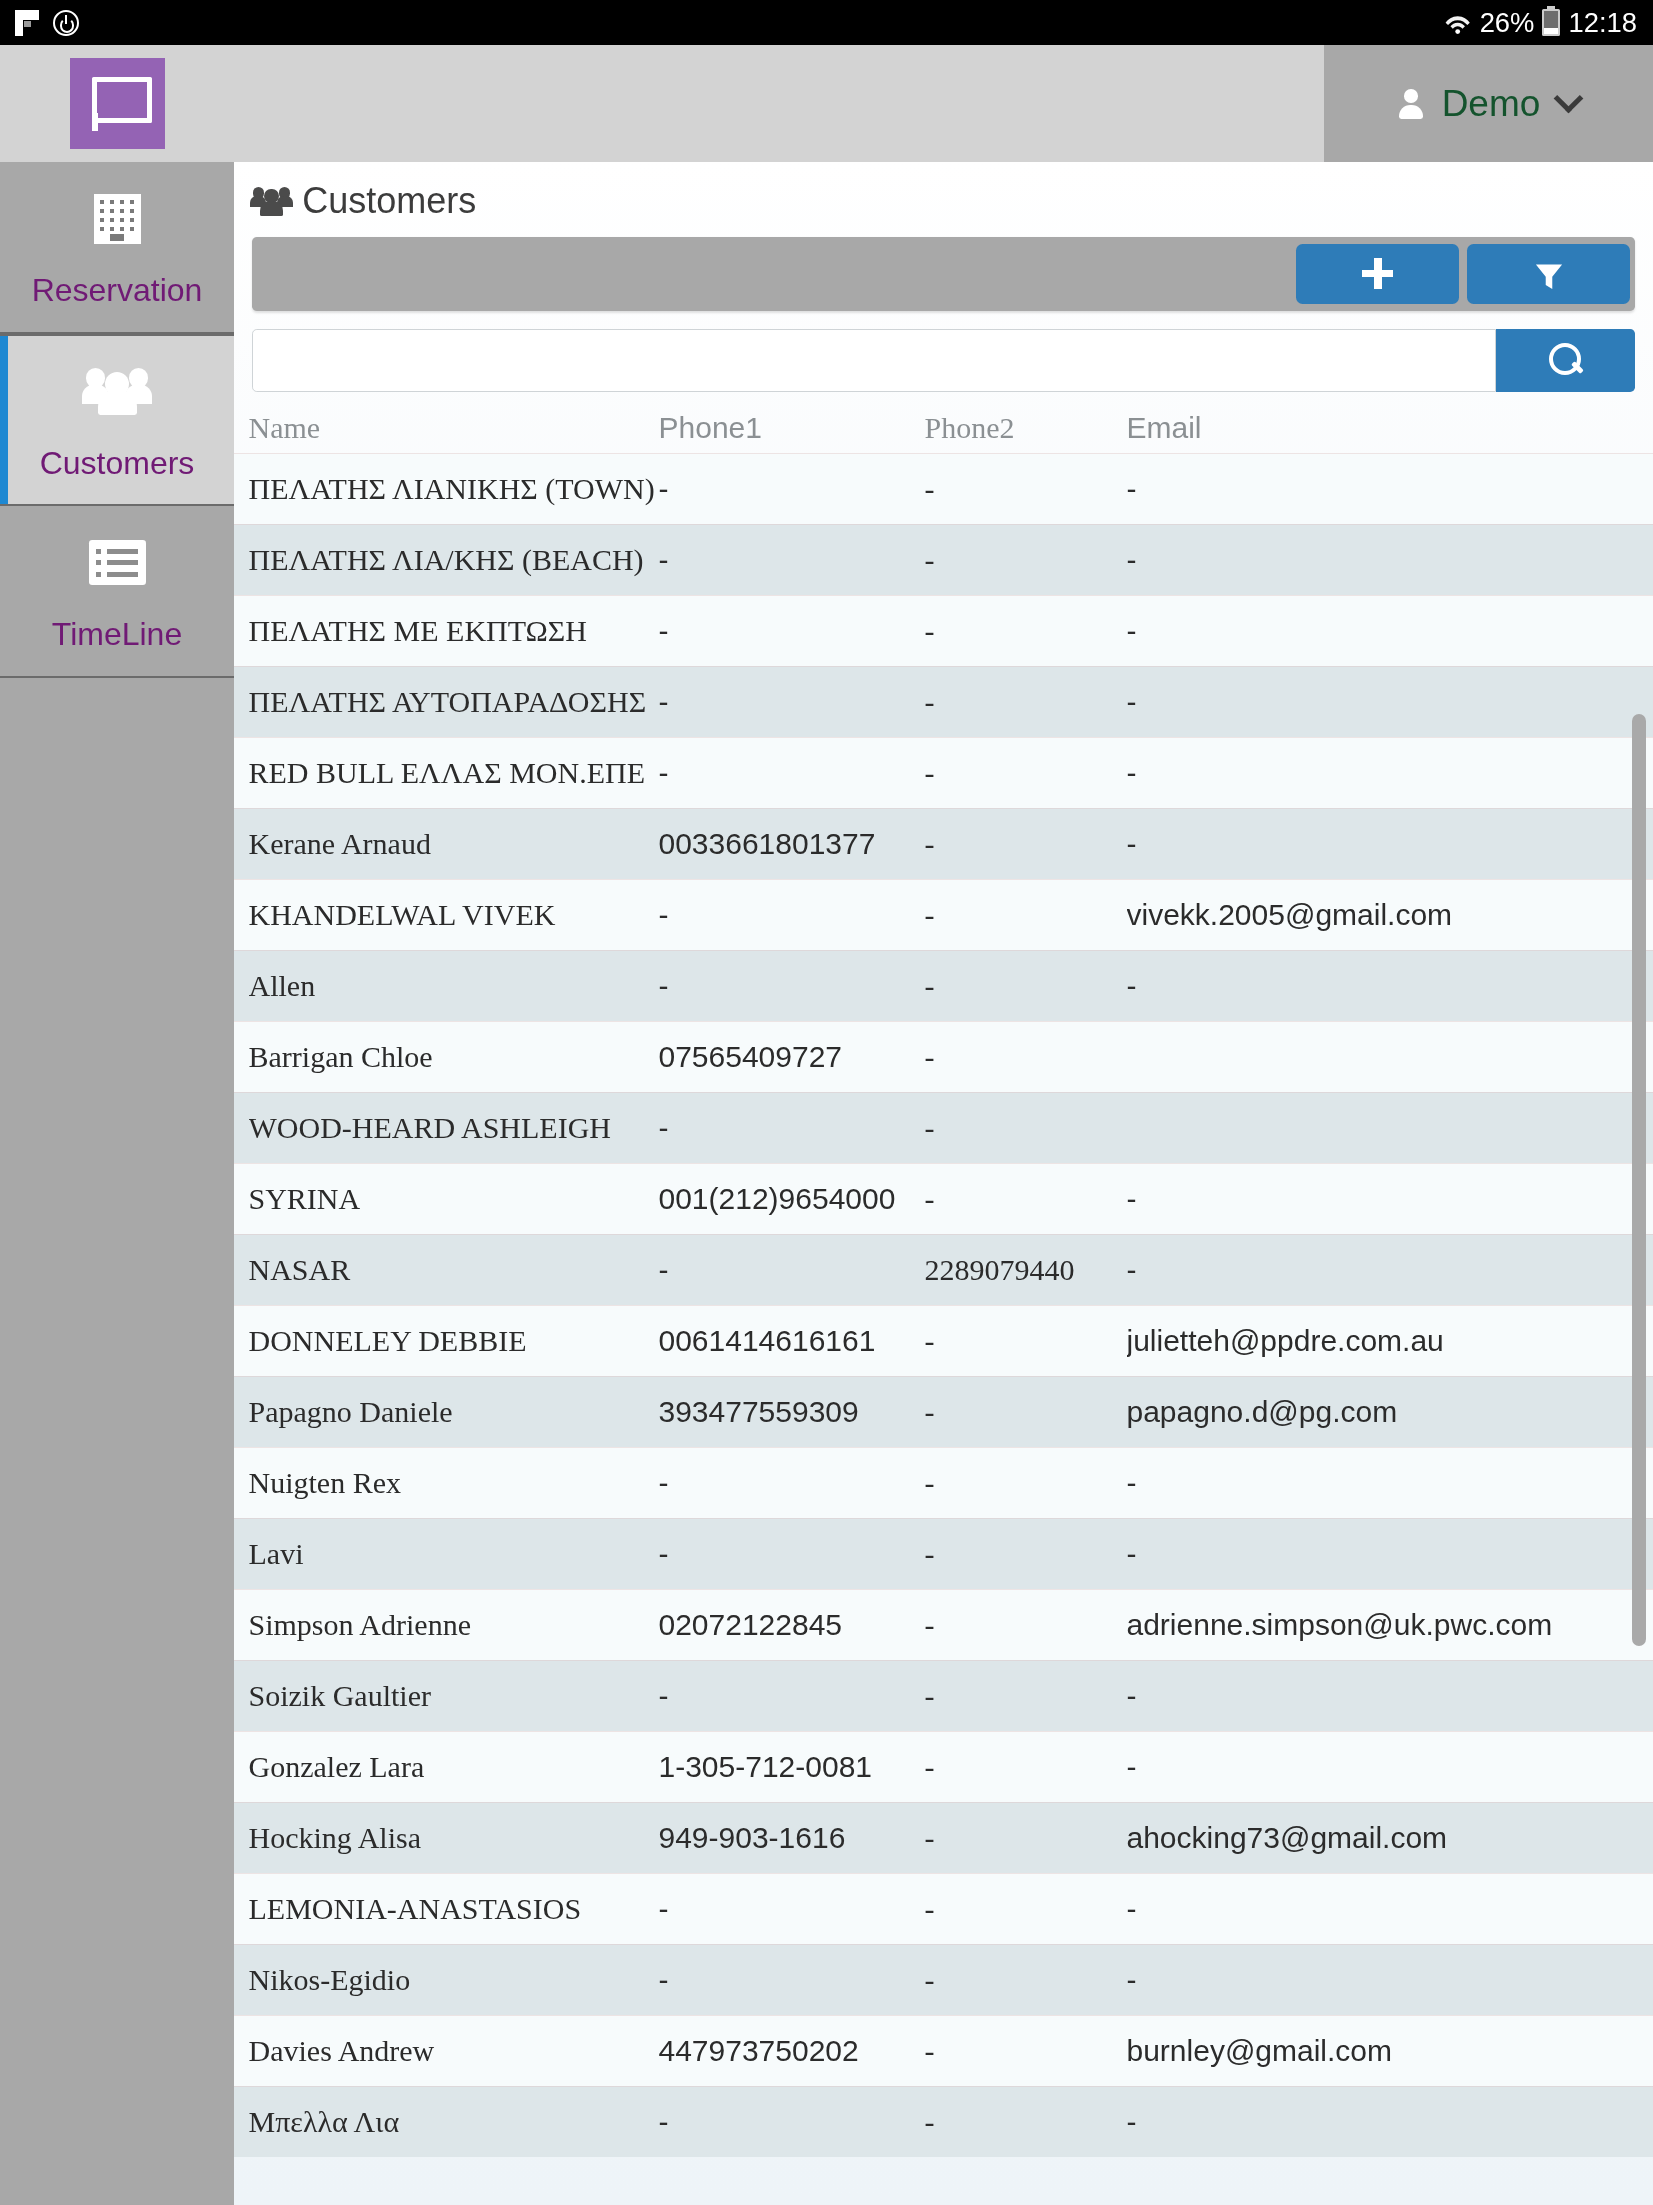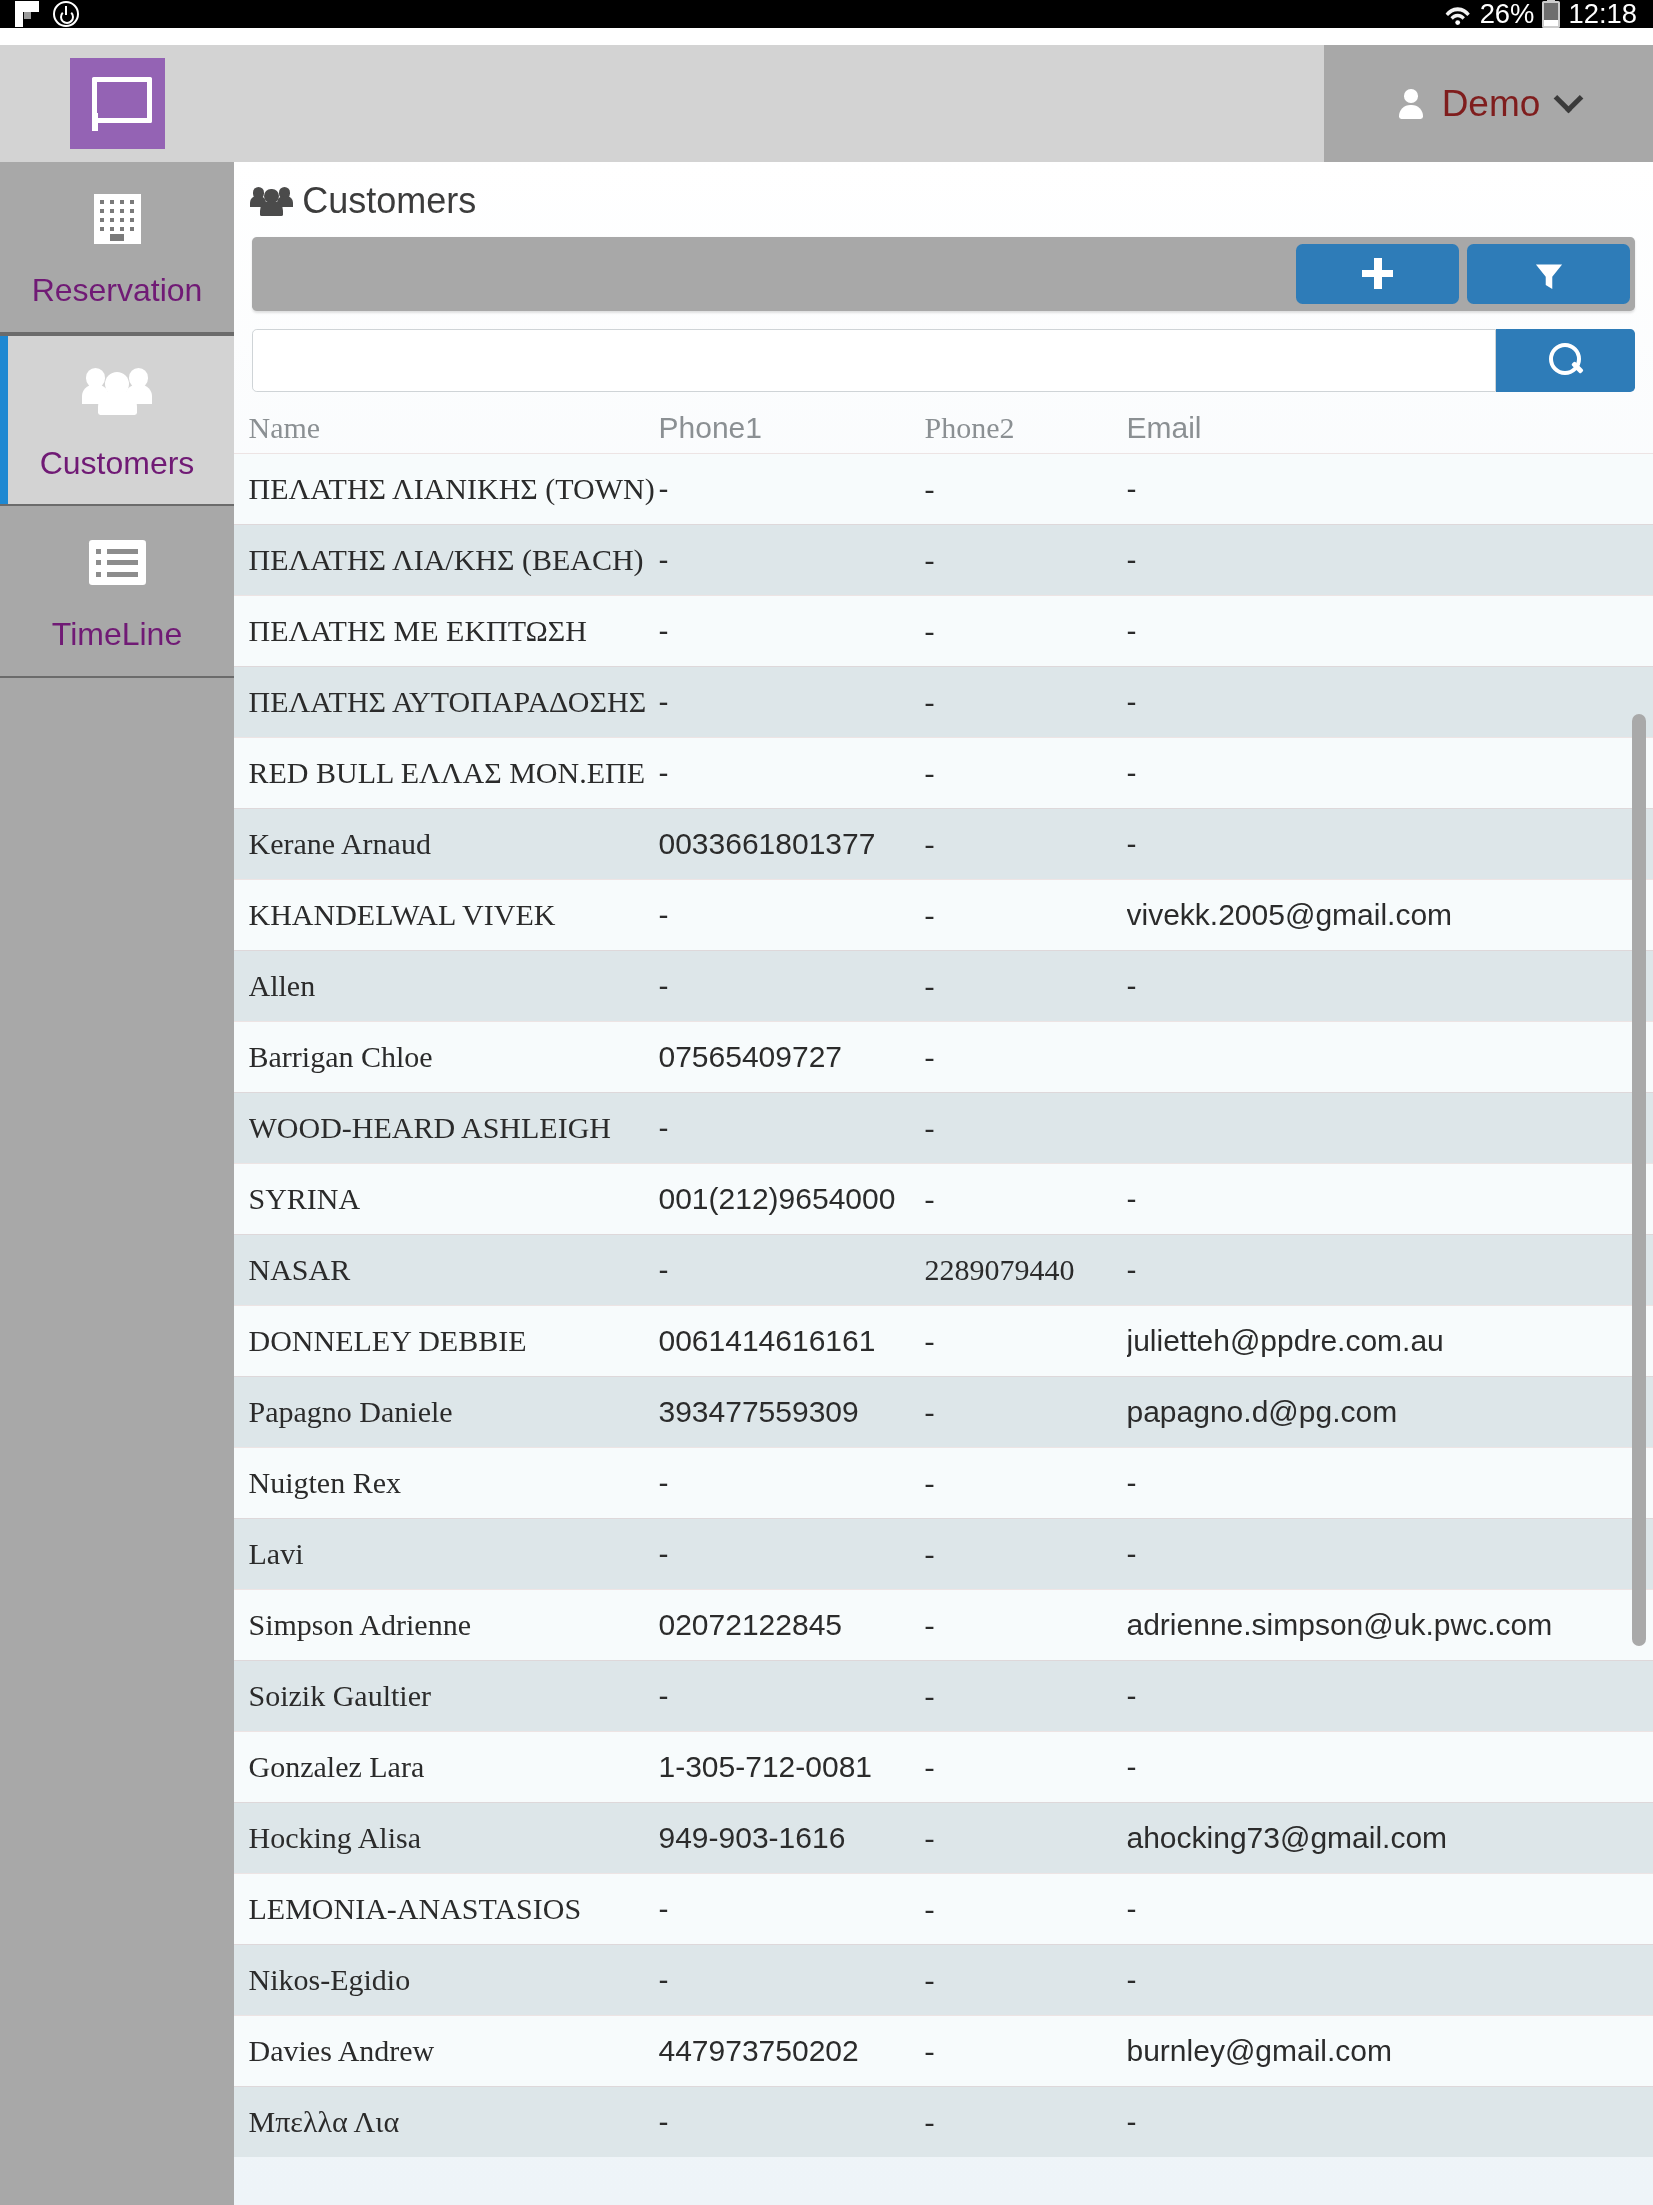--- a/index.html
+++ b/index.html
@@ -6,21 +6,21 @@
   html, body {
     width: 1653px; height: 2205px;
     background: #ffffff;
     font-family: "Liberation Sans", sans-serif;
     overflow: hidden;
   }
 
   
   .statusbar {
     position: absolute; top: 0; left: 0;
-    width: 1653px; height: 28px;
+    width: 1653px; height: 45px;
     background: #000000;
     display: flex; align-items: center;
     color: #ffffff;
   }
   .sb-left { display: flex; align-items: center; gap: 14.5px; padding-left: 14.5px; }
   .sb-spacer { flex: 1; }
   .sb-right { display: flex; align-items: center; gap: 8px; padding-right: 16px; }
   .sb-text { font-size: 27.4px; letter-spacing: 0px; color: #ffffff; }
   .ic-flag { position: relative; width: 24px; height: 26px; }
   .ic-flag::before {
@@ -84,21 +84,21 @@
   }
   .user-icon { position: relative; width: 26px; height: 32px; }
   .user-icon::before {
     content:""; position:absolute; left:6.5px; top:1.6px; width:13.7px; height:13.7px;
     background:#ffffff; border-radius:50%;
   }
   .user-icon::after {
     content:""; position:absolute; left:1.6px; top:17px; width:23.4px; height:14.5px;
     background:#ffffff; border-radius: 11.3px 11.3px 2.4px 2.4px;
   }
-  .user-name { font-size: 37px; color: #7f1d1d; }
+  .user-name { font-size: 37px; color: #14532d; }
   .chev {
     width: 21px; height: 21px; border-right: 5.7px solid #3a3a3a; border-bottom: 5.7px solid #3a3a3a;
     transform: rotate(45deg); margin-top: -9.7px;
   }
 
   
   .sidebar {
     position: absolute; top: 162px; left: 0;
     width: 234px; height: 2043px;
     background: #a8a8a8;

